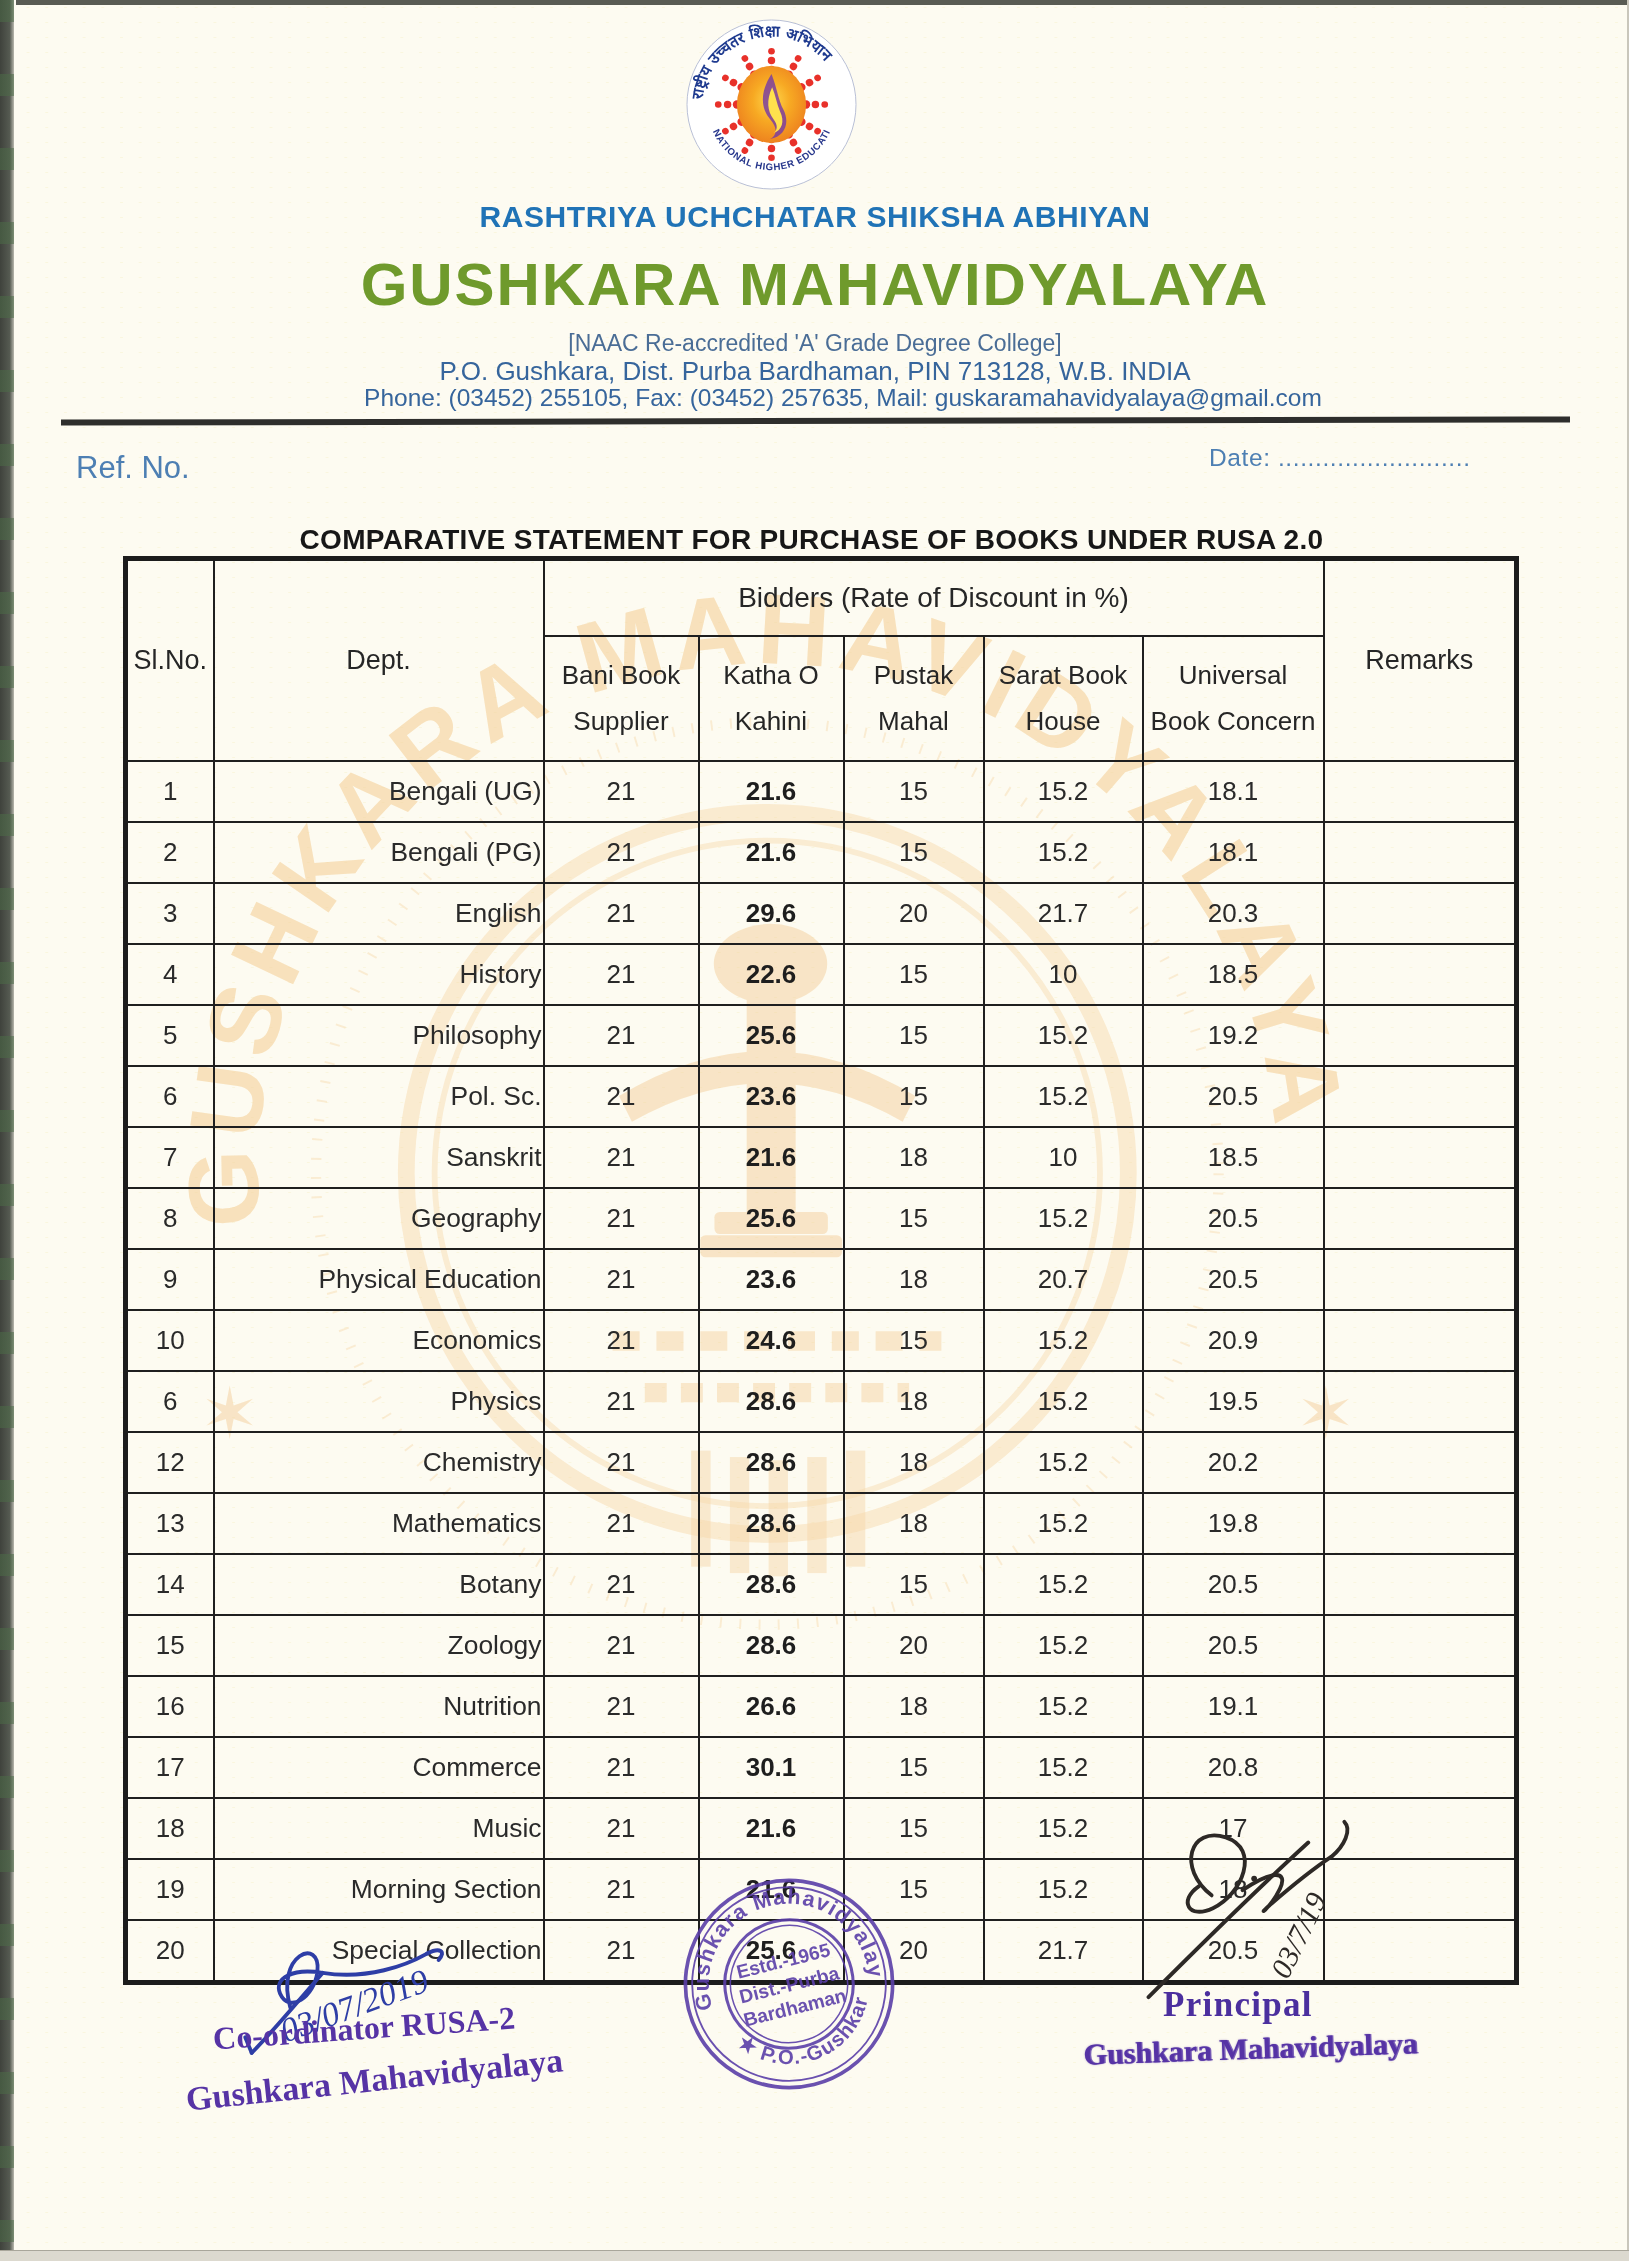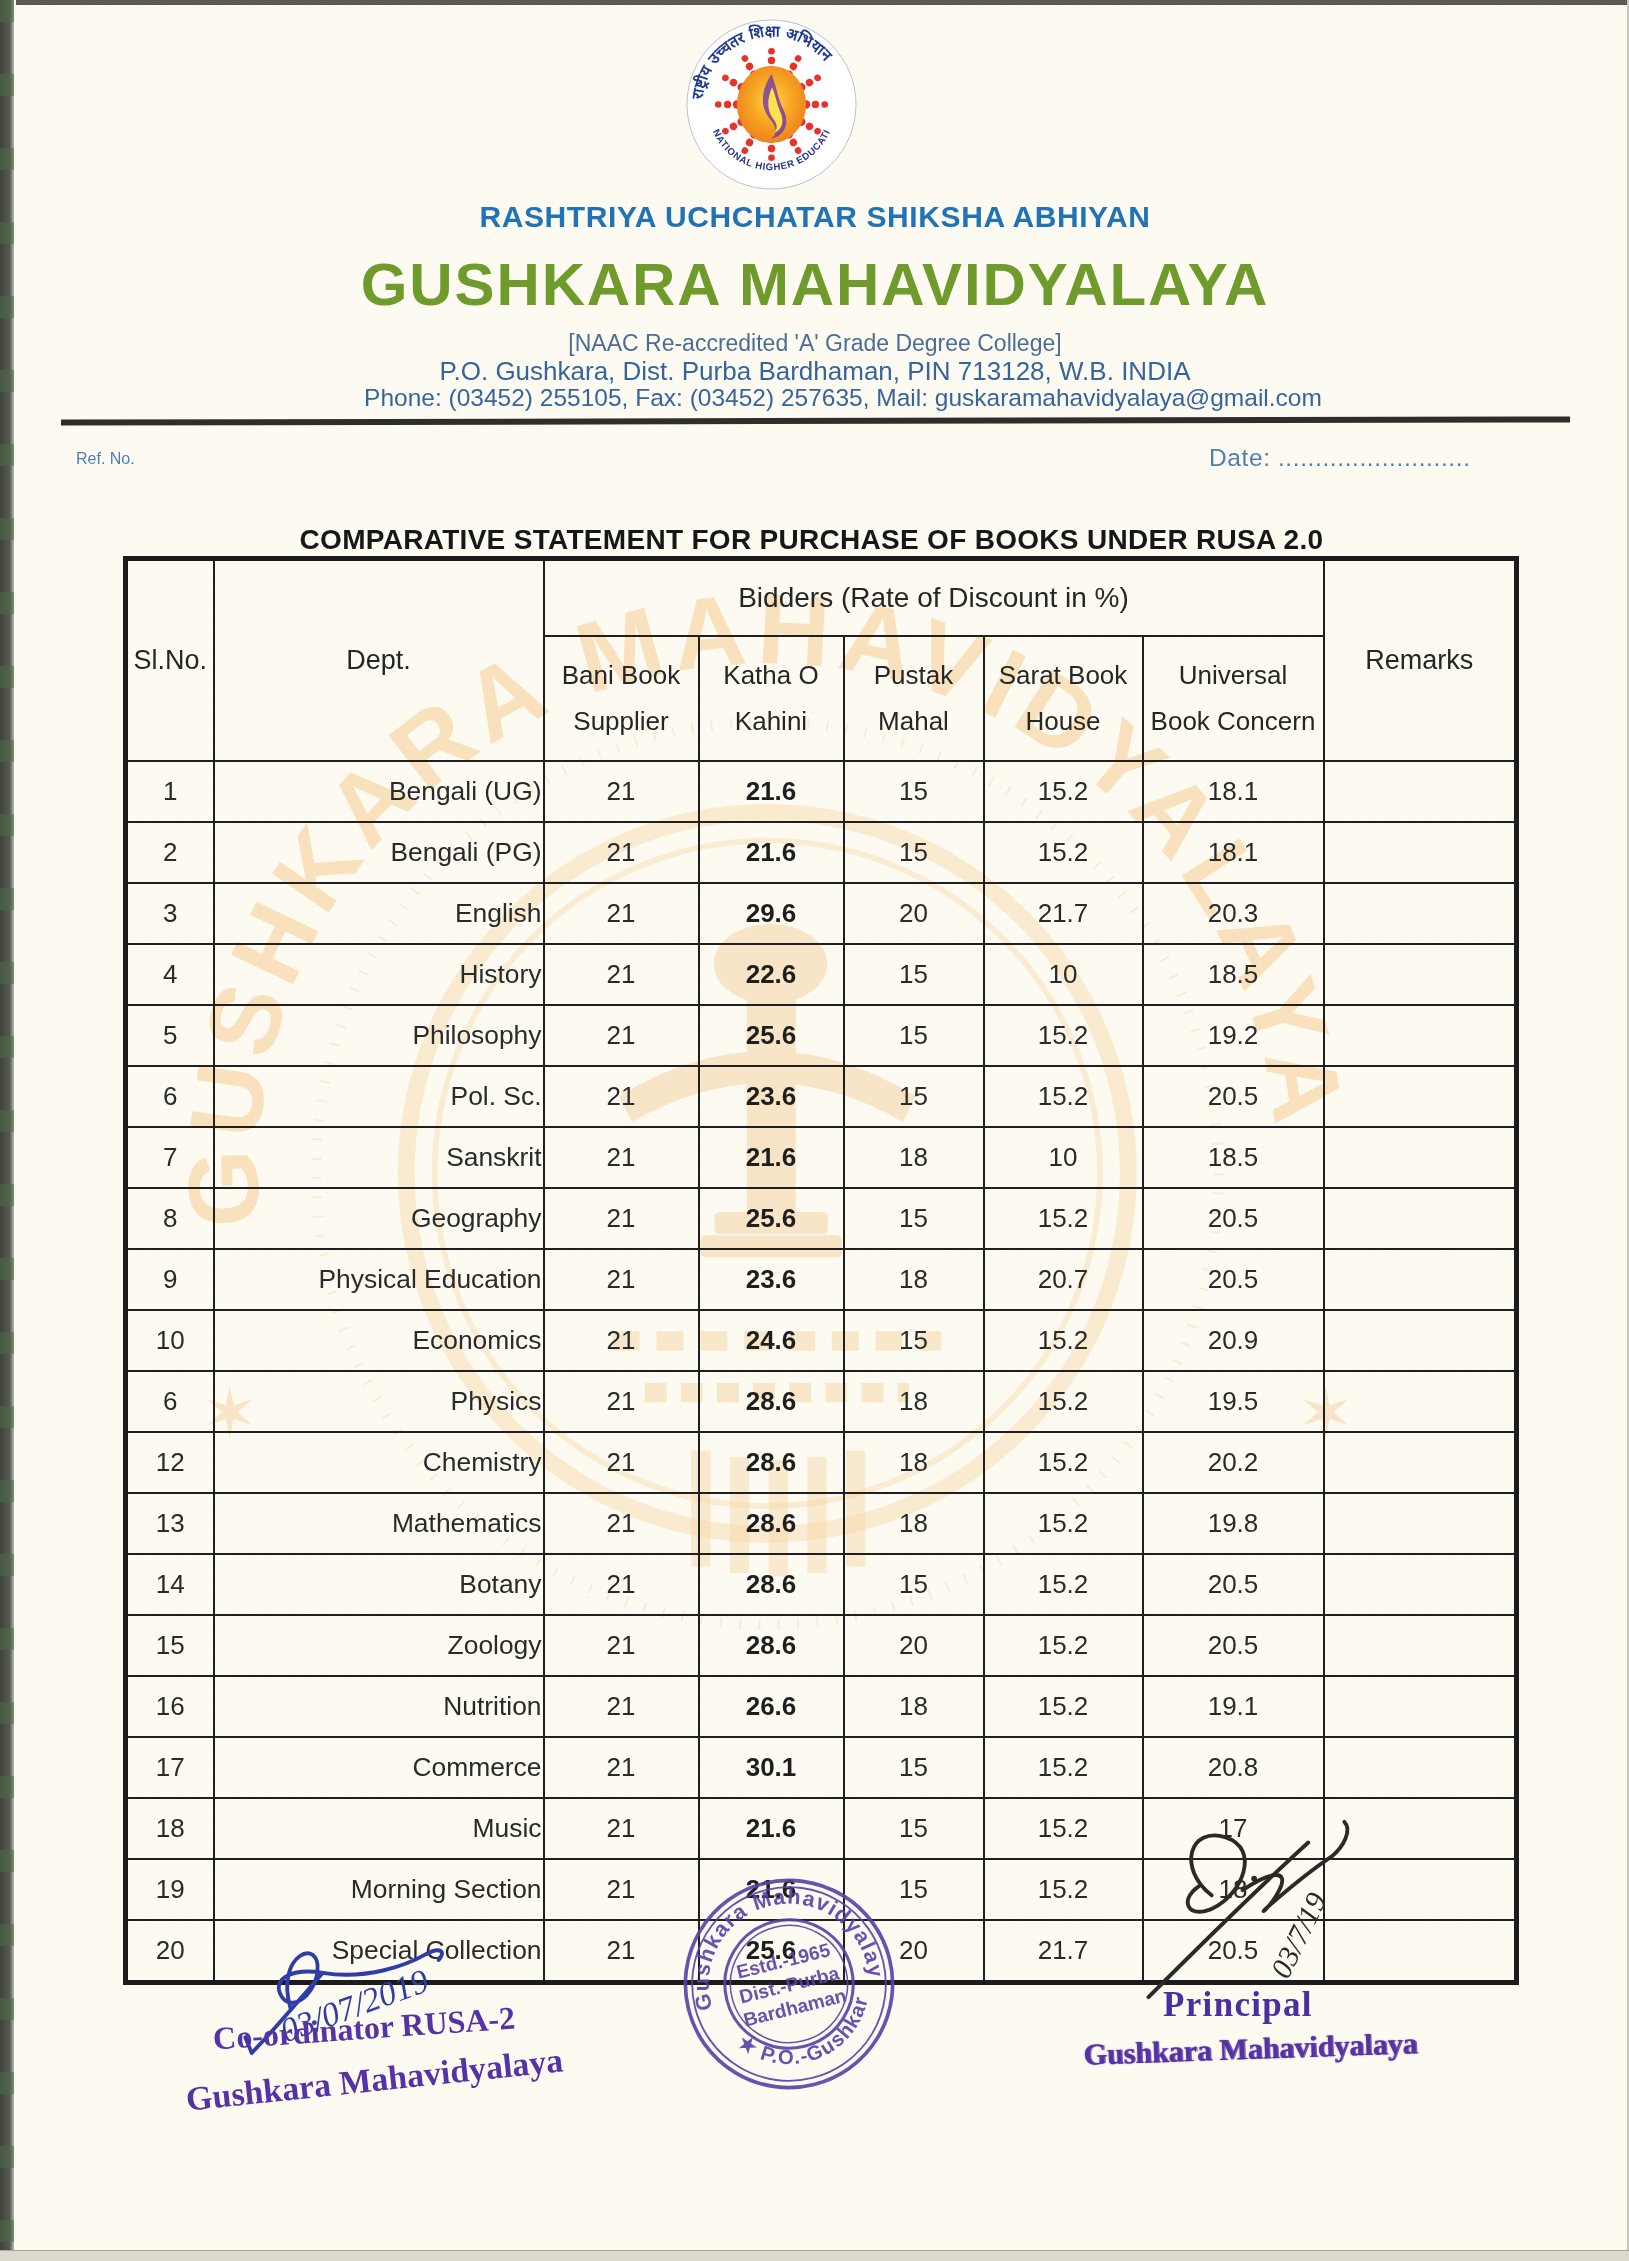--- a/index.html
+++ b/index.html
@@ -23,21 +23,21 @@
   .edge-bottom{position:absolute;left:0;bottom:0;width:1630px;height:10.3px;background:#dcd9cf;border-top:1.9px solid #a9a69b;}
 
   
   .hdr{position:absolute;left:0;width:1630px;text-align:center;}
   .mission-line{top:200px;font-size:30px;font-weight:700;color:#2073b6;letter-spacing:0.6px;}
   .college-name{top:250px;font-size:60px;font-weight:700;color:#6f9a2c;letter-spacing:1.9px;}
   .naac-line{top:330px;font-size:23px;font-weight:500;color:#4a6d96;}
   .addr-line{top:356px;font-size:26px;color:#36659c;}
   .contact-line{top:384px;font-size:24.5px;color:#36659c;padding-left:28px;}
   .rule{position:absolute;left:61px;top:418px;width:1509px;height:5.8px;background:#2e2e2c;transform:rotate(-.12deg);}
-  .ref-label{position:absolute;left:76px;top:450px;font-size:16px;color:#4d7fb3;}
+  .ref-label{position:absolute;left:76px;top:450px;font-size:31px;color:#4d7fb3;}
   .date-label{position:absolute;left:1209px;top:444px;font-size:24.5px;color:#4d7fb3;letter-spacing:0.6px;}
   .doc-title{position:absolute;left:0;top:524px;width:1623px;text-align:center;
     font-size:28px;font-weight:700;color:#171717;letter-spacing:0.3px;}
 
   
   table.cmp{position:absolute;left:123px;top:556px;border-collapse:collapse;table-layout:fixed;
     width:1391px;background:transparent;}
   table.cmp th, table.cmp td{border:2.6px solid #1f1f1f;overflow:hidden;}
   table.cmp{border:5.2px solid #1c1c1c;}
   thead th{font-weight:400;color:#262626;vertical-align:middle;text-align:center;}

